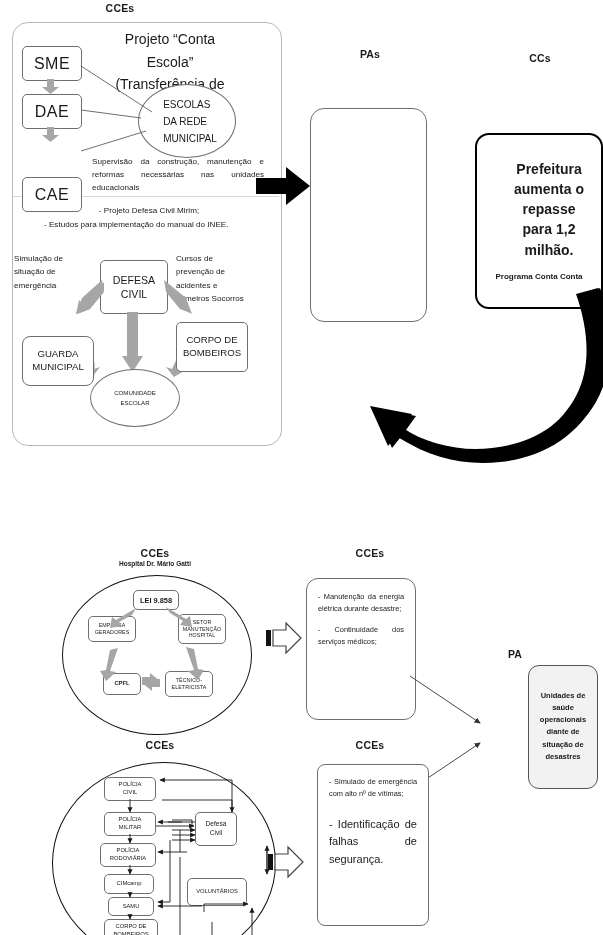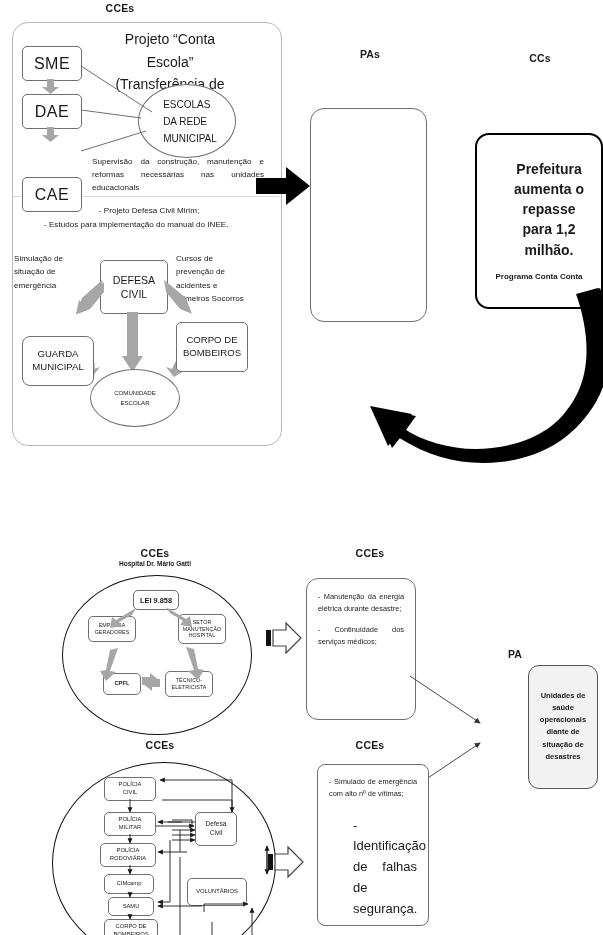--- a/index.html
+++ b/index.html
@@ -349,15 +349,15 @@
 <svg style="left:268px;top:845px;width:36px;height:34px;">
   <rect x="0" y="9" width="5" height="16" fill="#111"></rect>
   <polygon points="7,9 20,9 20,2 35,17 20,32 20,25 7,25" fill="#fff" stroke="#444" stroke-width="1.2"></polygon>
 </svg>
 
 <div class="abs outbox" style="left:317px;top:764px;width:110px;height:160px;border-radius:8px;">
   <div style="padding:11px 11px 0 11px;">
     <div class="txt txt-just" style="font-size:7.4px;line-height:1.6;">-      Simulado de emergência com alto nº de vítimas;</div>
     <div style="height:8px;"></div>
     <div style="height:8px;"></div>
-    <div class="txt txt-just" style="font-size:13px;line-height:1.6;margin-left:24px;">-    Identificação de falhas de segurança.</div>
+    <div class="txt txt-just" style="font-size:11px;line-height:1.6;">-    Identificação de falhas de segurança.</div>
   </div>
 </div>
 
 </body></html>

